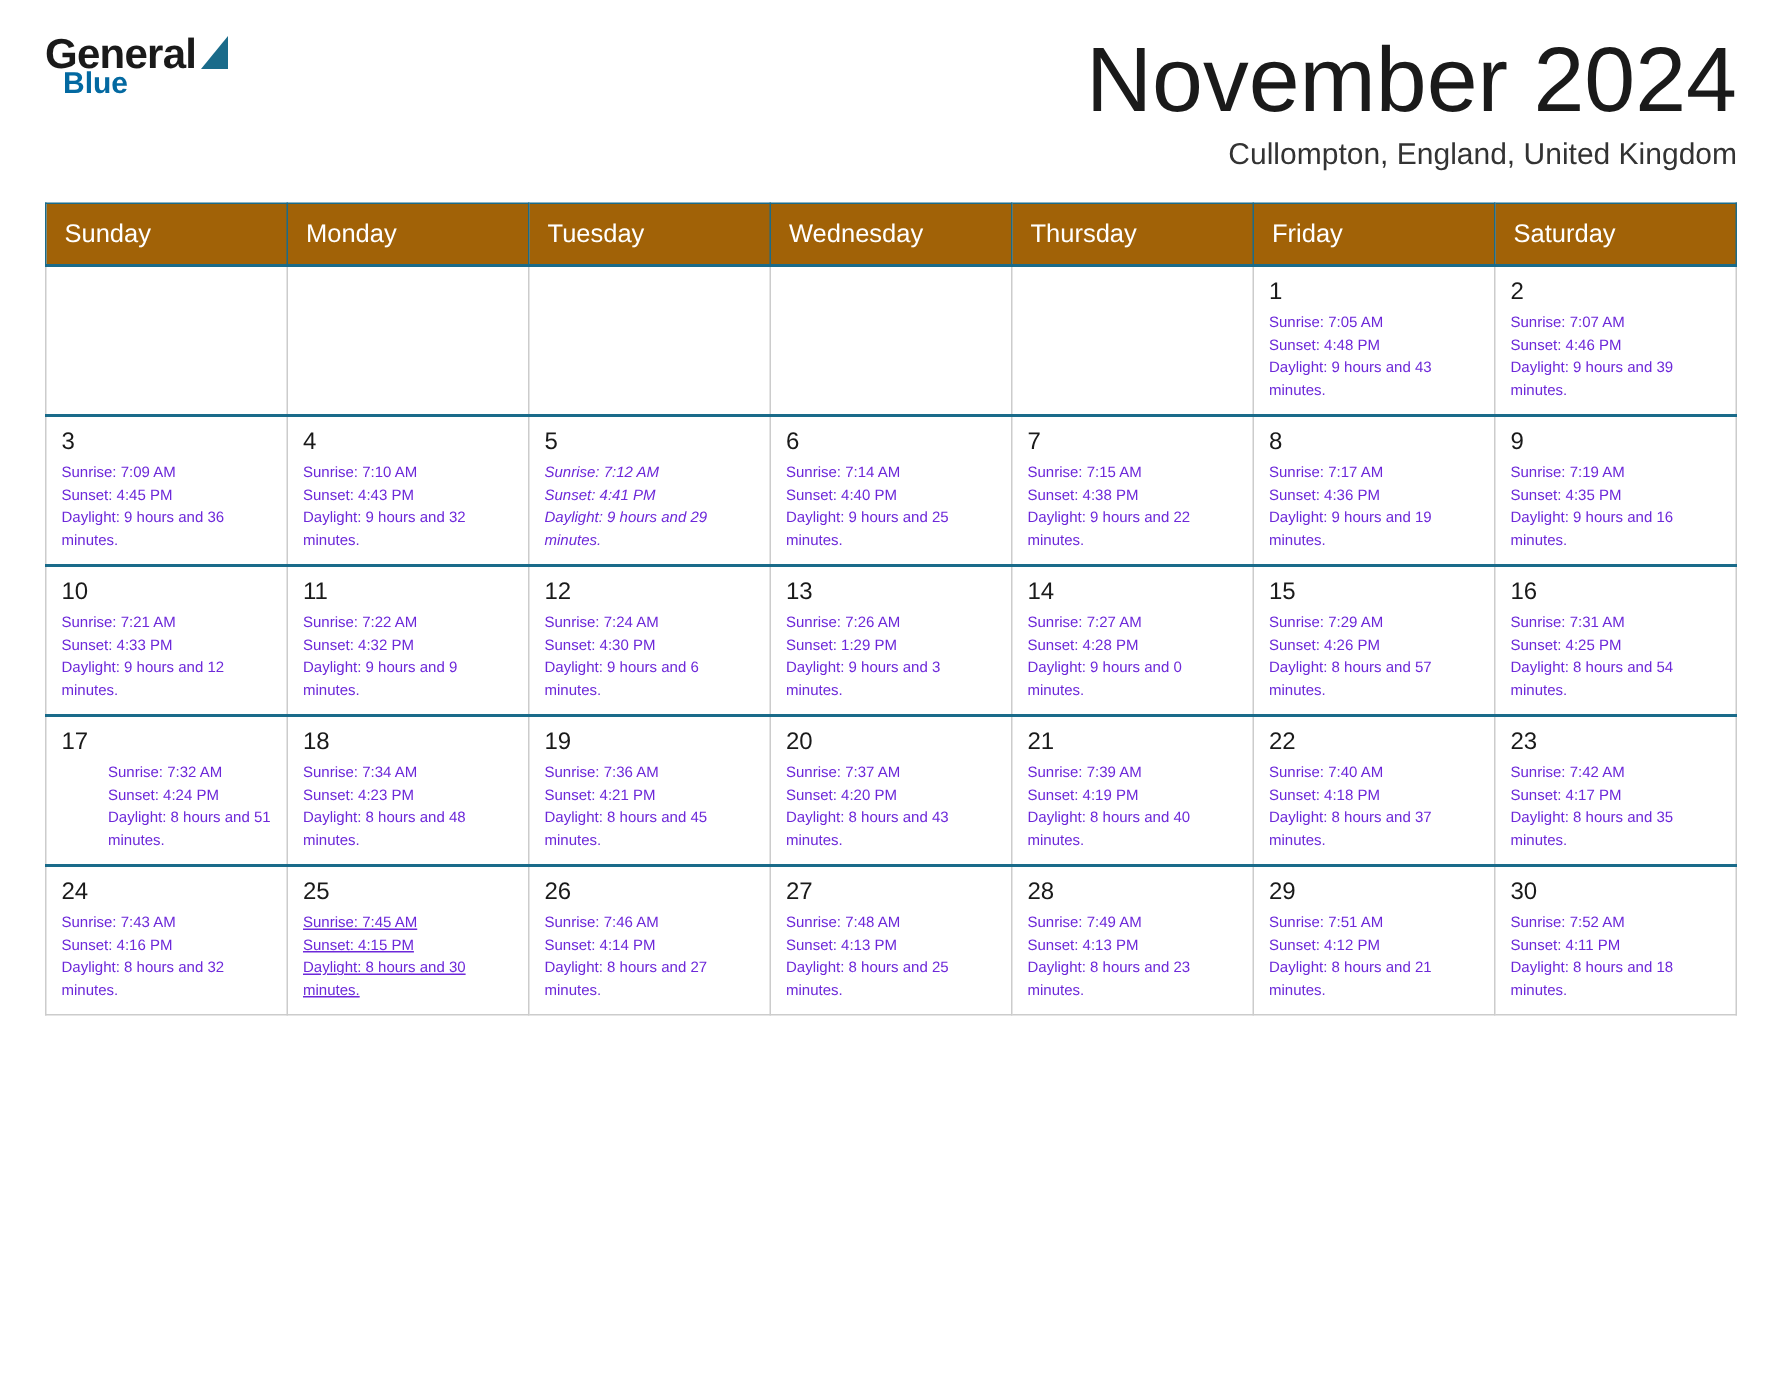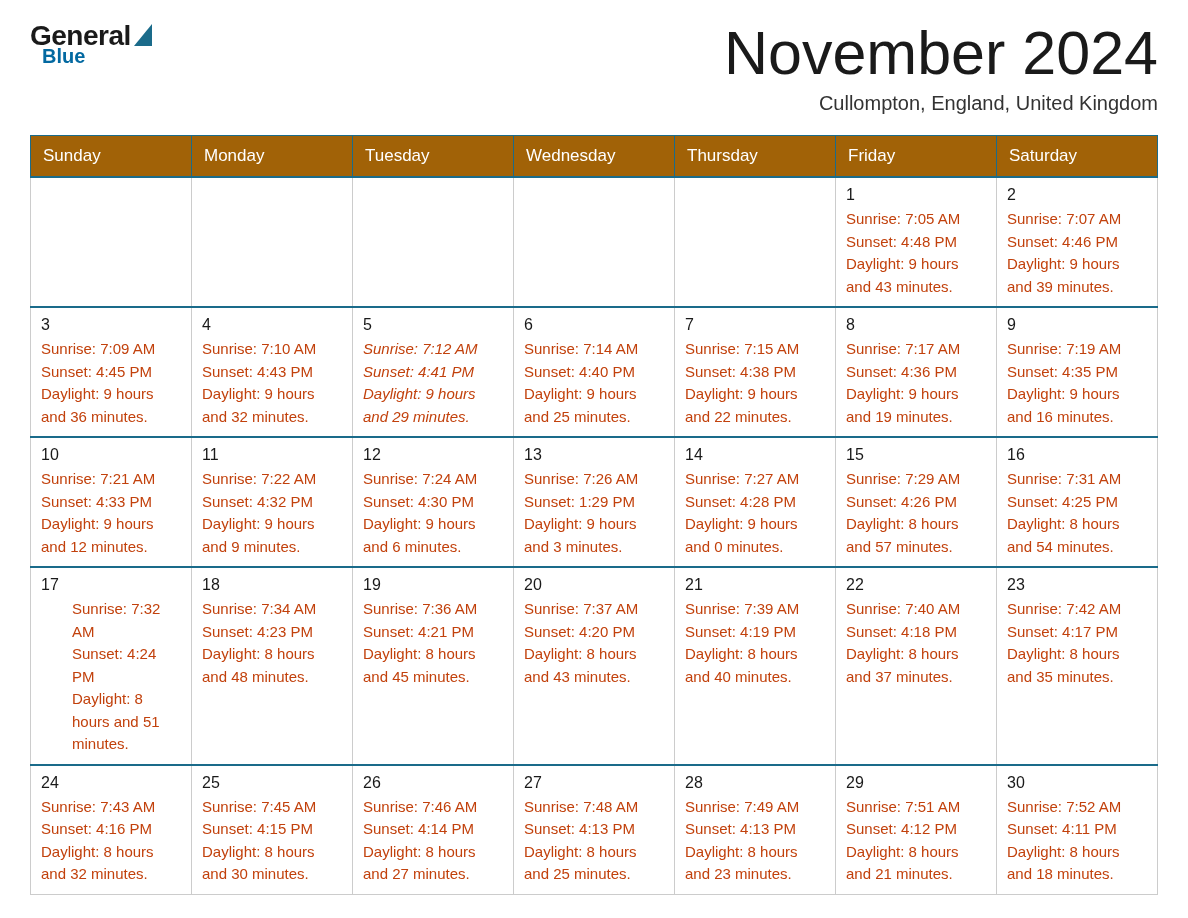--- a/index.html
+++ b/index.html
@@ -89,23 +89,23 @@
     .calendar tr {
       border-bottom: 2px solid #1a6b8a;
     }
     .day-number {
       font-size: 16px;
       color: #1a1a1a;
       font-weight: normal;
       margin-bottom: 4px;
     }
     .day-info {
-      font-size: 15px;
+      font-size: 10px;
       line-height: 1.5;
-      color: #c2410c;
+      color: #6d28d9;
     }
     .empty-cell {
       background: #f5f5f5;
     }
     .calendar tbody tr:last-child {
       border-bottom: none;
     }
   </style>
 </head>
 <body>
@@ -292,21 +292,21 @@
       </tr>
       <tr>
         <td>
           <div class="day-number">24</div>
           <div class="day-info" style="white-space: pre-line;">Sunrise: 7:43 AM
 Sunset: 4:16 PM
 Daylight: 8 hours and 32 minutes.</div>
         </td>
         <td>
           <div class="day-number">25</div>
-          <div class="day-info" style="white-space: pre-line;">Sunrise: 7:45 AM
+          <div class="day-info" style="white-space: pre-line; text-decoration: underline;">Sunrise: 7:45 AM
 Sunset: 4:15 PM
 Daylight: 8 hours and 30 minutes.</div>
         </td>
         <td>
           <div class="day-number">26</div>
           <div class="day-info" style="white-space: pre-line;">Sunrise: 7:46 AM
 Sunset: 4:14 PM
 Daylight: 8 hours and 27 minutes.</div>
         </td>
         <td>

